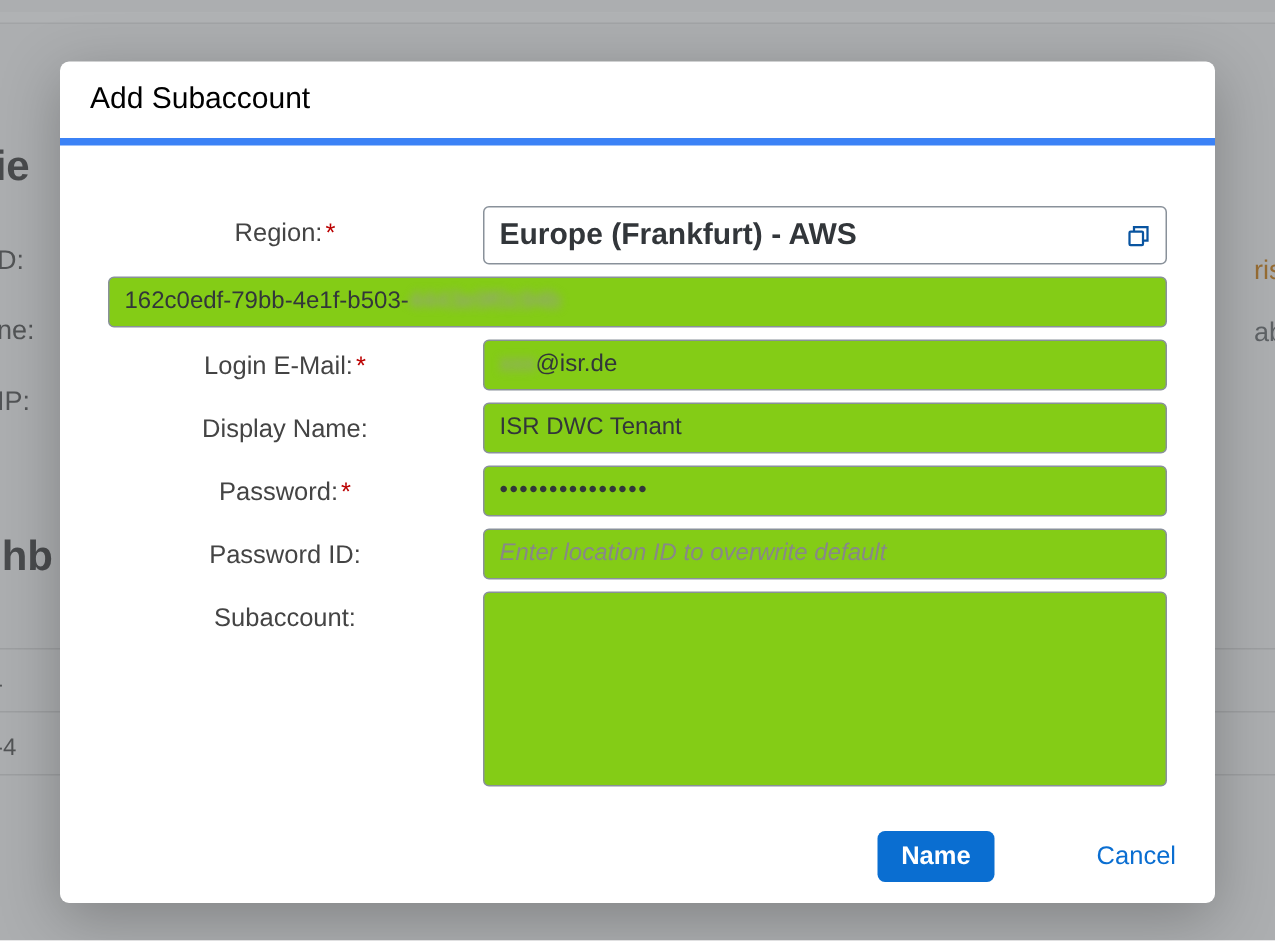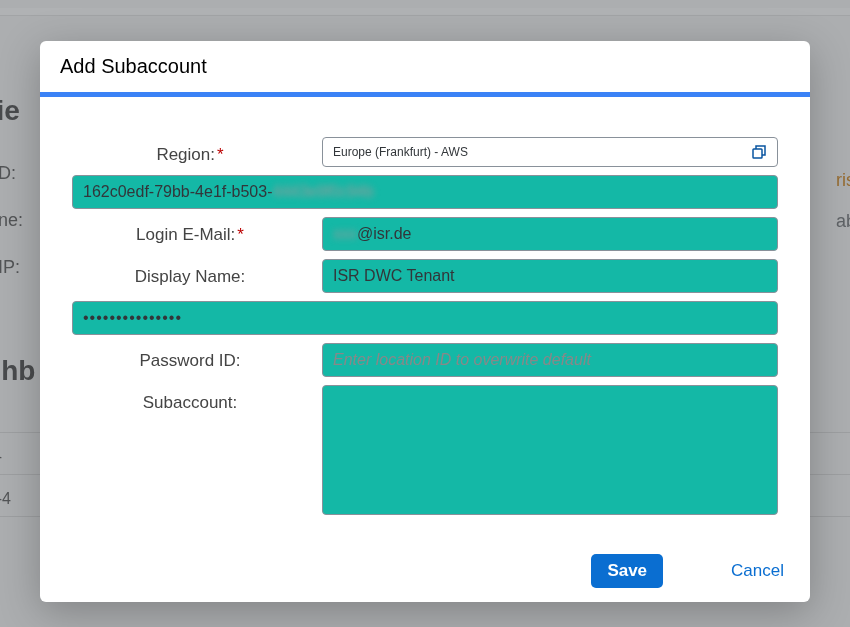--- a/index.html
+++ b/index.html
@@ -95,39 +95,39 @@
       flex: 1 1 auto;
     }
     .text-input, .text-area {
       width: 100%;
       border: 1px solid #89919a;
       border-radius: 4px;
       padding: 7px 10px;
       font-size: 16px;
       font-family: inherit;
       color: #32363a;
-      background: #14b8a6;
+      background: #84cc16;
     }
     .text-area {
       resize: none;
       height: 130px;
     }
     .text-input::placeholder, .text-area::placeholder {
       color: #888;
       font-style: italic;
     }
     .region-wrapper {
       display: flex; align-items: center;
       border: 1px solid #89919a;
       border-radius: 4px;
       padding: 0 8px 0 0;
       background: #fff;
     }
     .region-value {
-      flex: 1; padding: 7px 10px; font-size: 12px;
+      flex: 1; padding: 7px 10px; font-size: 20px; font-weight: bold;
     }
     .popup-icon {
       width: 20px; height: 20px; color: #0854a0; flex: 0 0 auto;
       cursor: pointer;
       display: flex; align-items: center; justify-content: center;
     }
     .popup-icon svg { width: 18px; height: 18px; }
 
     .blur-part {
       filter: blur(3px);
@@ -234,20 +234,23 @@
     <div class="field-row">
       <div class="field-label">
         <span>Display Name:</span>
       </div>
       <div class="field-input">
         <input type="text" class="text-input" value="ISR DWC Tenant" style="">
       </div>
     </div>
 
     <div class="field-row">
+      <div class="field-label">
+        <span>Password:</span><span class="req">*</span>
+      </div>
       <div class="field-input">
         <input type="text" class="text-input" style="letter-spacing: 1px;" value="•••••••••••••••">
       </div>
     </div>
 
     <div class="field-row">
       <div class="field-label">
         <span>Password ID:</span>
       </div>
       <div class="field-input">
@@ -260,16 +263,16 @@
         <span>Subaccount:</span>
       </div>
       <div class="field-input">
         <textarea class="text-area" style=""></textarea>
       </div>
     </div>
 
   </div>
 
   <div class="dialog-footer">
-    <button class="btn btn-primary">Save</button>
+    <button class="btn btn-primary">Name</button>
     <button class="btn btn-ghost">Cancel</button>
   </div>
 </div>
 
 </body></html>

